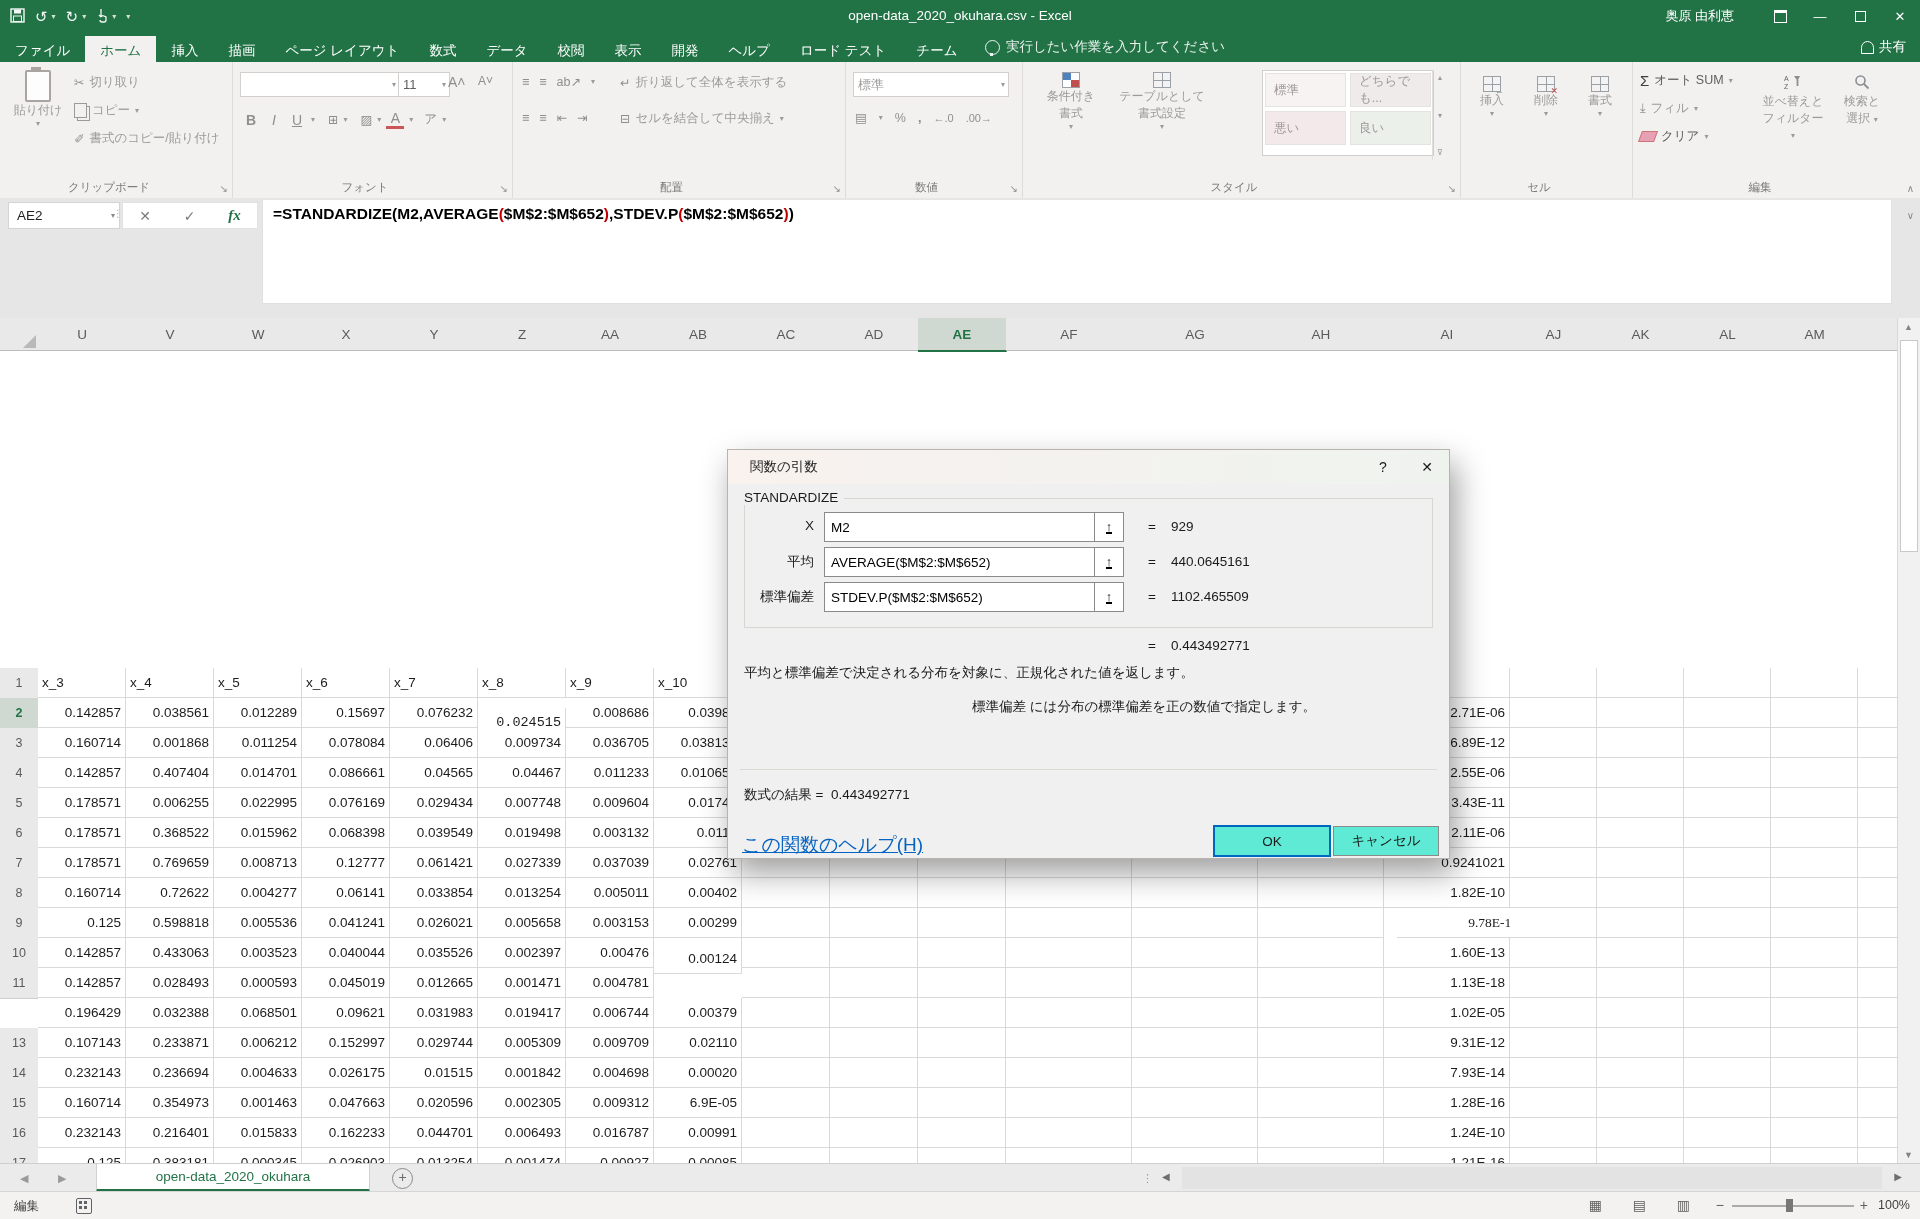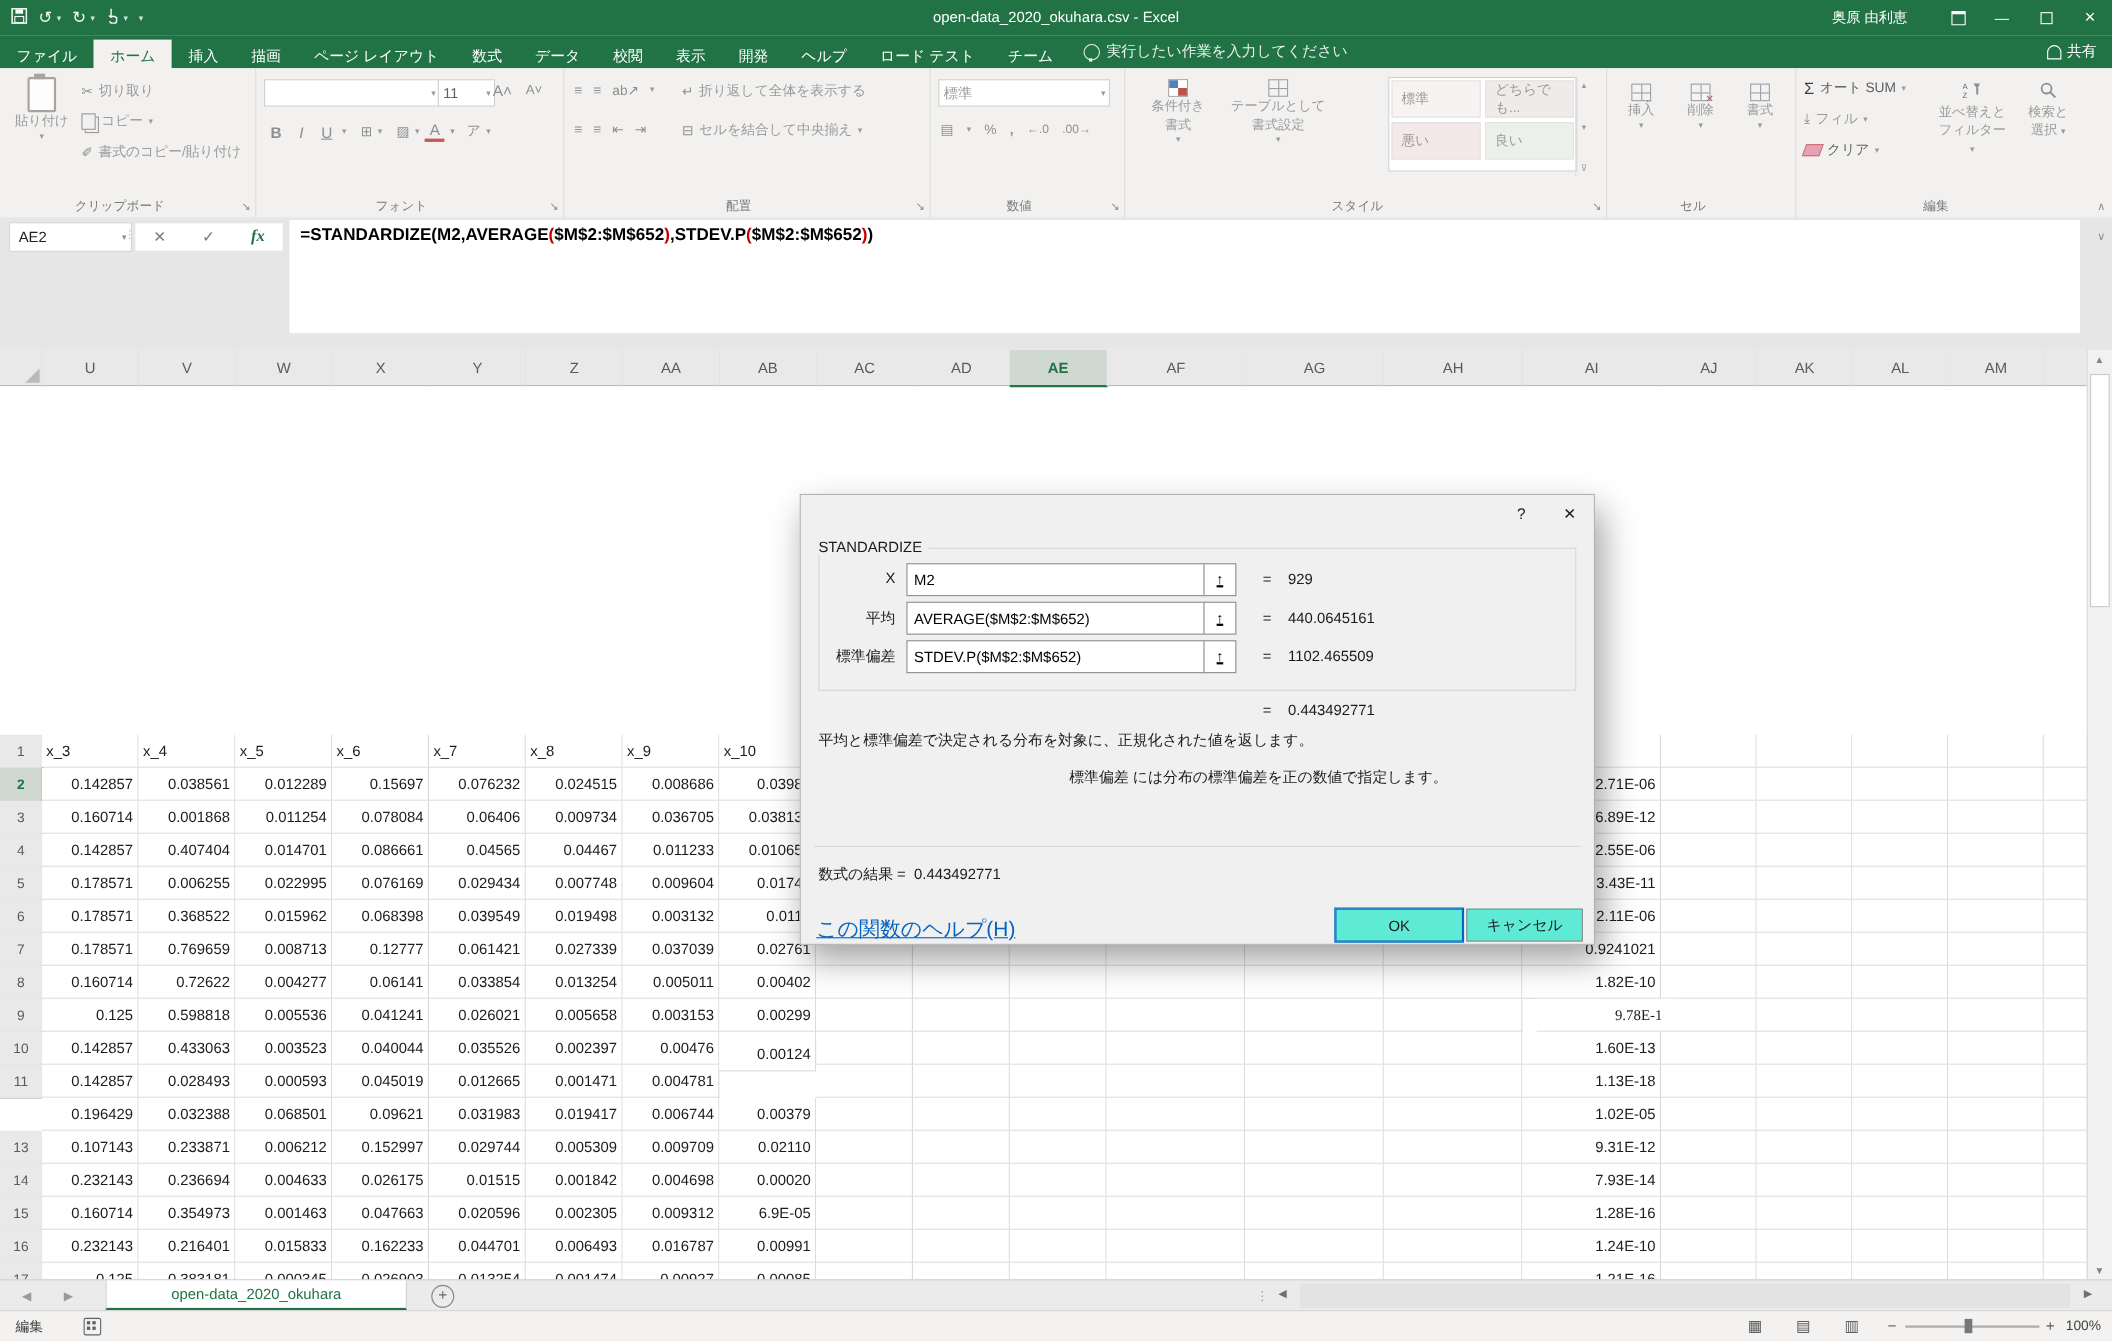--- a/index.html
+++ b/index.html
@@ -450,21 +450,21 @@
     <div class="cell txt" style="left: 1597px; width: 78px; top: 350px; height: 29px;"></div>
     <div class="cell txt" style="left: 1684px; width: 78px; top: 350px; height: 29px;"></div>
     <div class="cell txt" style="left: 1771px; width: 78px; top: 350px; height: 29px;"></div>
     <div class="cell num" style="left: 1858px; width: 31px; top: 350px; height: 29px;"></div>
     <div class="rh sel" style="top: 380px; height: 30px;">2</div>
     <div class="cell num" style="left: 38px; width: 79px; top: 380px; height: 29px;">0.142857</div>
     <div class="cell num" style="left: 126px; width: 79px; top: 380px; height: 29px;">0.038561</div>
     <div class="cell num" style="left: 214px; width: 79px; top: 380px; height: 29px;">0.012289</div>
     <div class="cell num" style="left: 302px; width: 79px; top: 380px; height: 29px;">0.15697</div>
     <div class="cell num" style="left: 390px; width: 79px; top: 380px; height: 29px;">0.076232</div>
-    <div class="cell num" style="left: 478px; width: 79px; top: 380px; height: 29px;">0.024515</div>
+    <div class="cell num" style="left: 478px; width: 79px; top: 390px; height: 29px; font-family: Liberation Mono, monospace;">0.024515</div>
     <div class="cell num" style="left: 566px; width: 79px; top: 380px; height: 29px;">0.008686</div>
     <div class="cell num" style="left: 654px; width: 79px; top: 380px; height: 29px;">0.03988</div>
     <div class="cell num" style="left: 742px; width: 79px; top: 380px; height: 29px;">0.066468</div>
     <div class="cell num" style="left: 830px; width: 79px; top: 380px; height: 29px;">0.04931</div>
     <div class="cell txt" style="left: 918px; width: 79px; top: 380px; height: 29px;">$M$652))</div>
     <div class="cell num" style="left: 1006px; width: 117px; top: 380px; height: 29px;">1.84E-252</div>
     <div class="cell num" style="left: 1132px; width: 117px; top: 380px; height: 29px;">0.999997291</div>
     <div class="cell num" style="left: 1258px; width: 117px; top: 380px; height: 29px;">9.93E-13</div>
     <div class="cell num" style="left: 1384px; width: 117px; top: 380px; height: 29px;">2.71E-06</div>
     <div class="cell num" style="left: 1510px; width: 78px; top: 380px; height: 29px;"></div>
@@ -791,20 +791,23 @@
       <div class="handle"></div>
     </div>
   </div>
 <div id="vscroll">
   <span style="position:absolute;top:4px;left:6px;">▲</span>
   <div id="vthumb"></div>
   <span style="position:absolute;bottom:4px;left:6px;">▼</span>
 </div>
 
 <div id="dialog">
+  <div id="dlg-title">
+    <span>関数の引数</span>
+  </div>
   <div class="dlg-tbtn" style="right:44px;">?</div>
   <div class="dlg-tbtn" style="right:0;">✕</div>
   <div id="dlg-group"></div>
   <div id="dlg-funcname">STANDARDIZE</div>
   <div id="dlg-fields">
       <div class="frow" style="top: 62px; left: 0px; right: 0px;">
         <div class="flabel">X</div>
         <div class="finput">M2</div>
         <div class="fcollapse">
           <b>↑</b>

